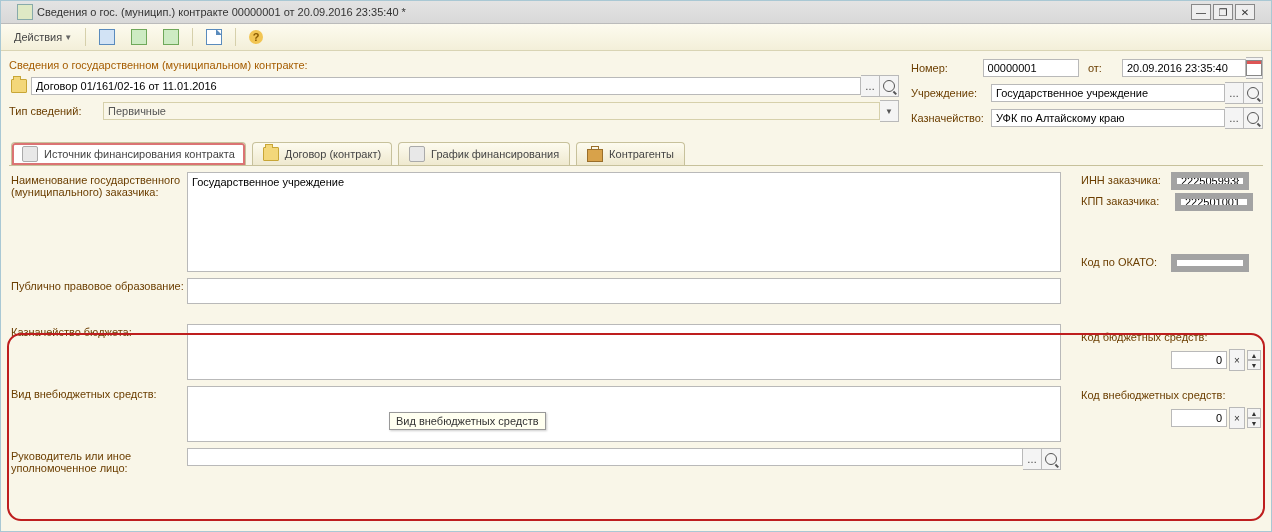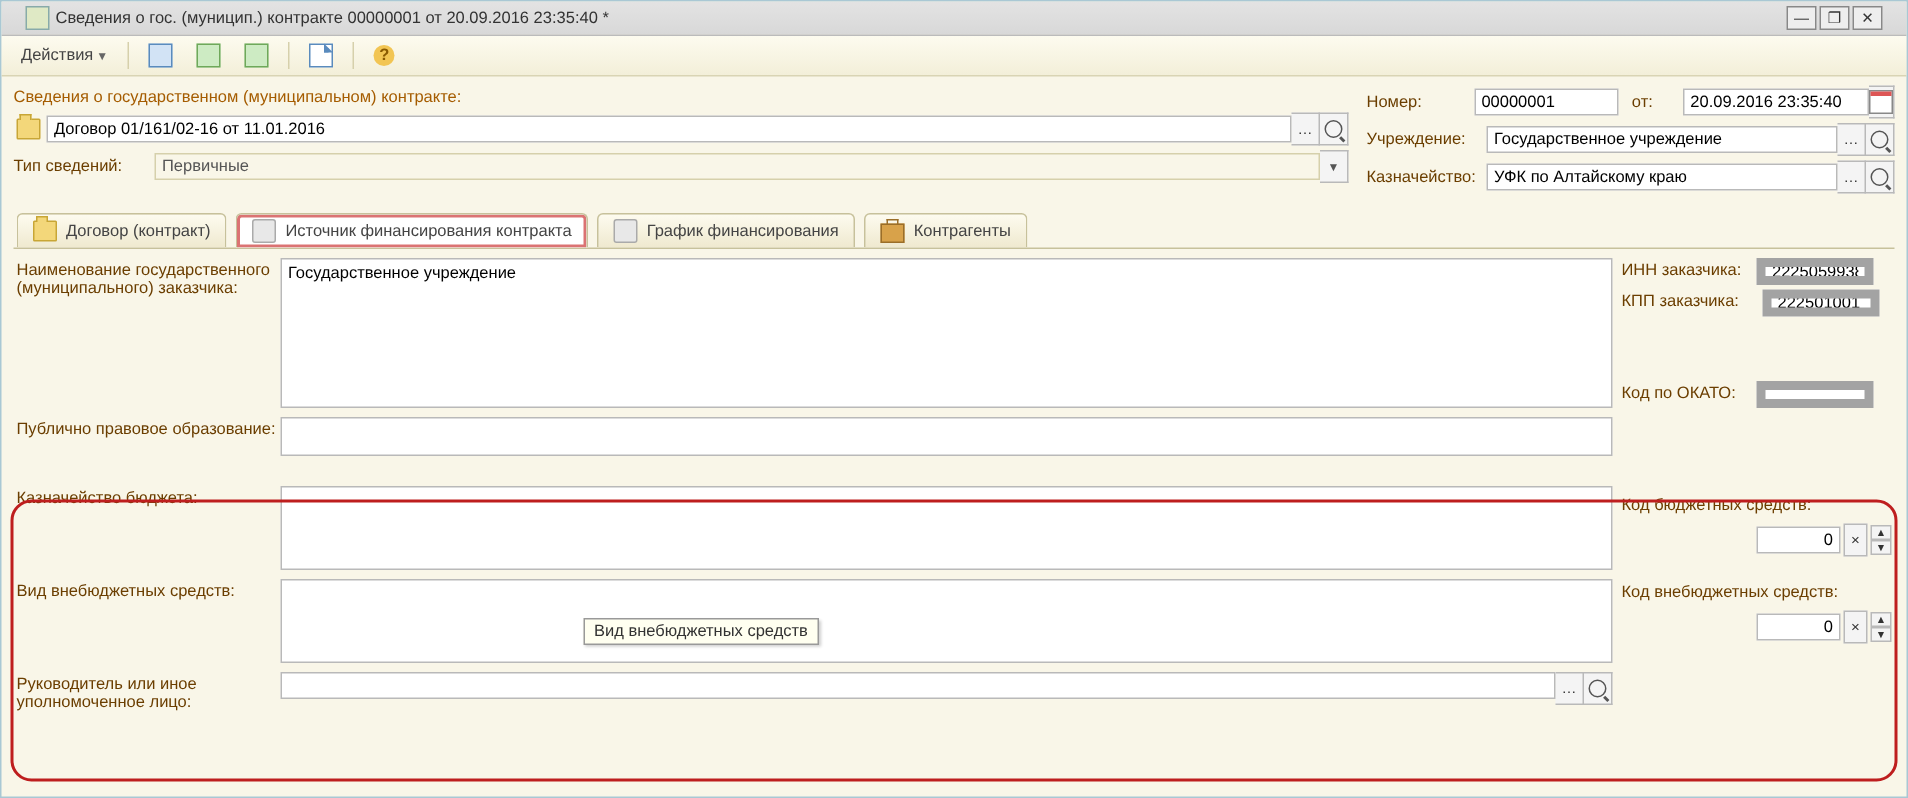--- a/index.html
+++ b/index.html
@@ -28,21 +28,21 @@
 .mag:after{content:"";position:absolute;width:4px;height:1.5px;background:#555;transform:rotate(45deg);bottom:-2px;right:-3px}
 .folder-ico{width:14px;height:12px;background:#f3d77a;border:1px solid #c8a636;border-radius:1px;position:relative;margin:0 4px 0 2px}
 .folder-ico:before{content:"";position:absolute;top:-4px;left:1px;width:6px;height:3px;background:#f3d77a;border:1px solid #c8a636;border-bottom:none}
 .combo-btn{width:18px;height:20px;border:1px solid #b9b9b9;border-left:none;background:#f4f4f4;cursor:pointer;display:flex;align-items:center;justify-content:center;font-size:8px;color:#555}
 .tabs{display:flex;gap:6px;margin:10px 0 0 0;padding-left:2px}
 .tab{height:22px;border:1px solid #c7c19b;background:linear-gradient(#fdfbef,#efe9cf);border-bottom:none;border-radius:4px 4px 0 0;display:flex;align-items:center;padding:0 10px;cursor:pointer;color:#444}
 .tab.active{background:#fff;position:relative;z-index:2}
 .tab.highlighted{box-shadow:0 0 0 2px rgba(190,0,0,.55) inset}
 .tab .ticon2{width:14px;height:14px;margin-right:6px;border:1px solid #aaa;background:#e8e8e8;border-radius:2px}
 .pane{border-top:1px solid #c7c19b;background:#f9f6e8;padding:6px 2px 2px 2px;position:relative}
-.form-grid{display:flex;gap:6px}
+.form-grid{display:flex;gap:20px}
 .fg-left{flex:1}
 .fg-right{width:180px}
 .fg-row{display:flex;align-items:flex-start;margin-bottom:6px}
 .fg-lbl{width:176px;color:#6b3e00;padding-top:2px}
 .ta{flex:1;height:100px;border:1px solid #b9b9b9;background:#fff;padding:3px 4px;font:inherit;box-sizing:border-box;resize:none}
 .ta.short{height:26px}
 .small-in{height:18px;border:6px solid #a3a3a3;background:#fff;padding:1px 4px;font:inherit;width:78px;box-sizing:border-box}
 .right-block .lbl{display:block;margin-bottom:2px}
 .hl{position:absolute;border:2px solid #be1e1e;border-radius:14px;pointer-events:none}
 .hl2{left:6px;top:332px;width:1254px;height:184px}
@@ -152,27 +152,27 @@
             </div>
           <div class="btn-dots">…</div>
           <div class="btn-q">
               <span class="mag"></span>
             </div>
         </div>
       </div>
     </div>
 
     <div class="tabs">
+      <div class="tab active highlighted">
+          <span class="ticon2"></span>
+          <span>Источник финансирования контракта</span>
+        </div>
       <div class="tab">
           <span class="folder-ico" style="margin:0 6px 0 0"></span>
           <span>Договор (контракт)</span>
-        </div>
-      <div class="tab active highlighted">
-          <span class="ticon2"></span>
-          <span>Источник финансирования контракта</span>
         </div>
       <div class="tab">
           <span class="ticon2"></span>
           <span>График финансирования</span>
         </div>
       <div class="tab">
           <span class="briefcase" style="margin-right:6px"></span>
           <span>Контрагенты</span>
         </div>
     </div>

